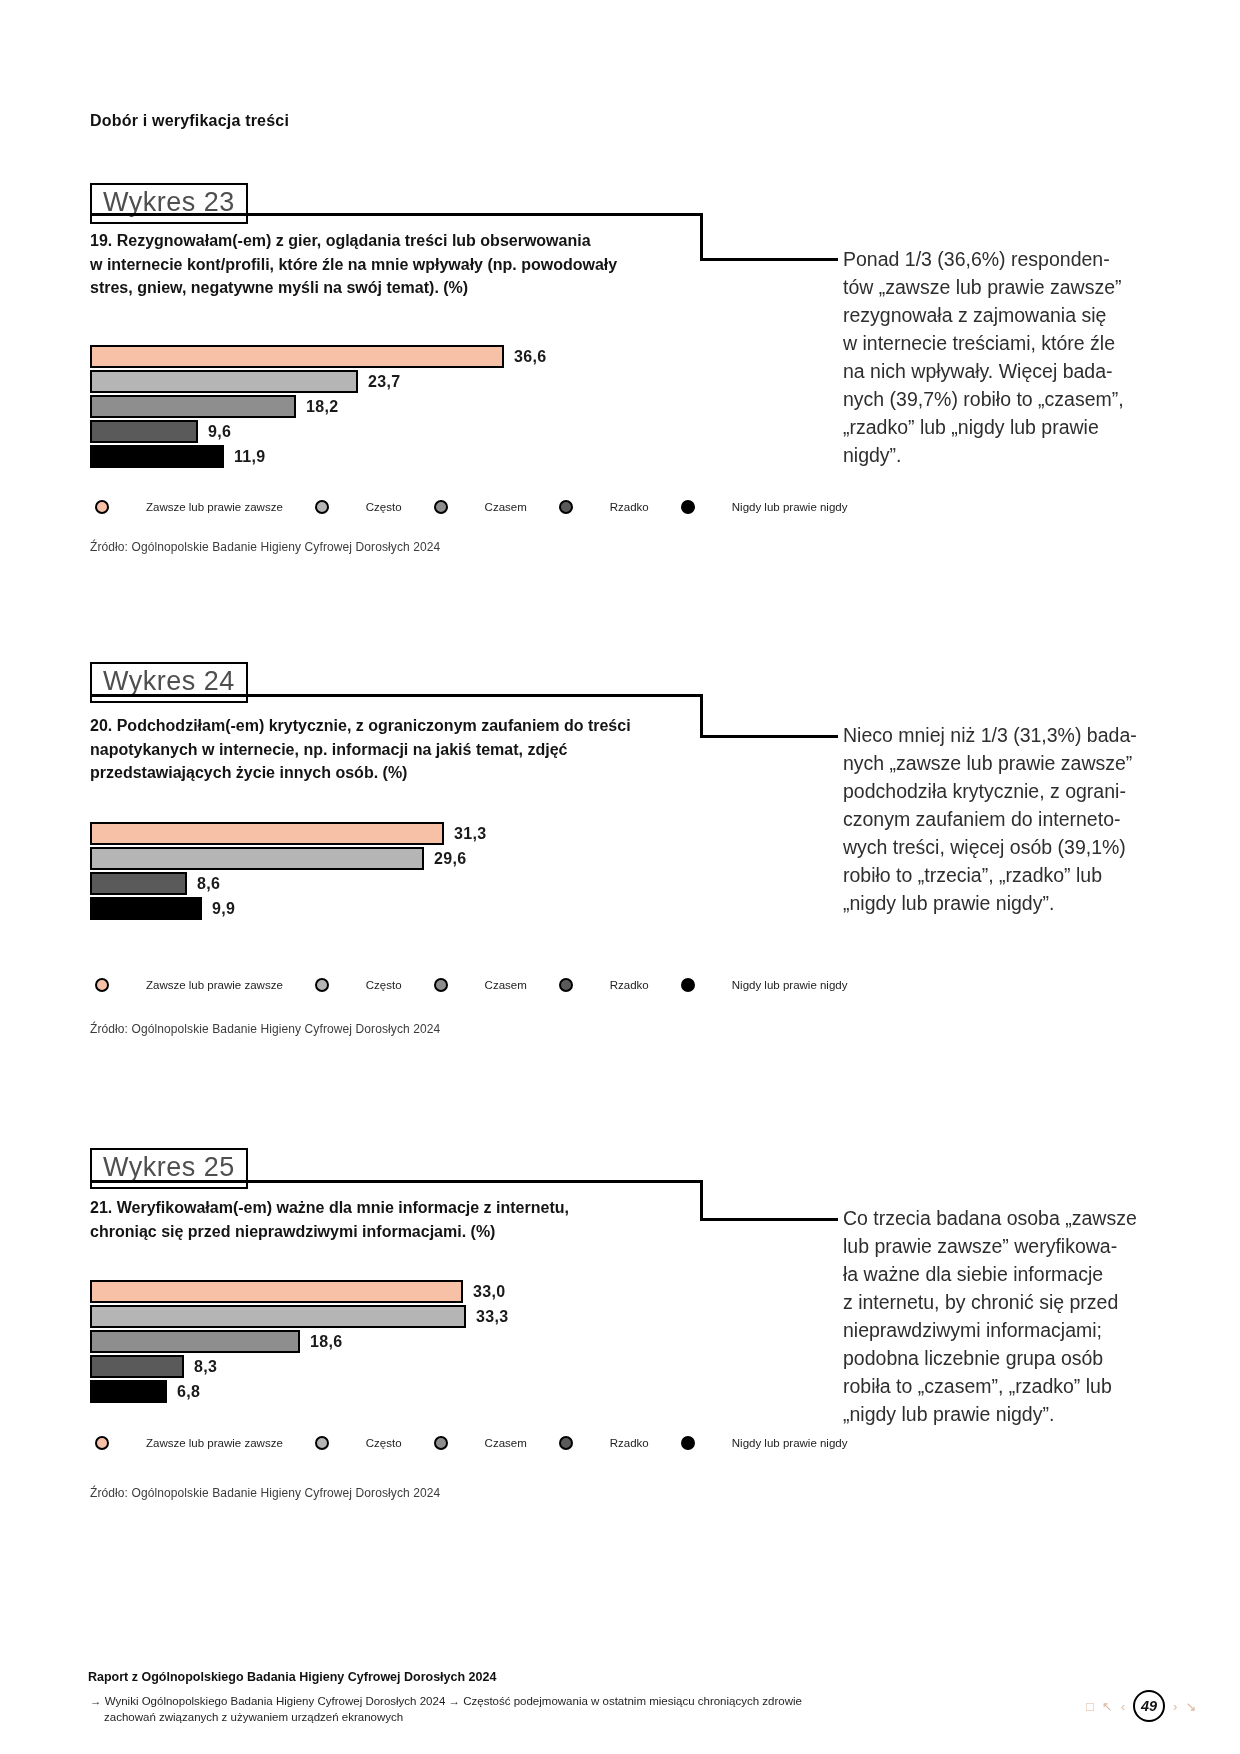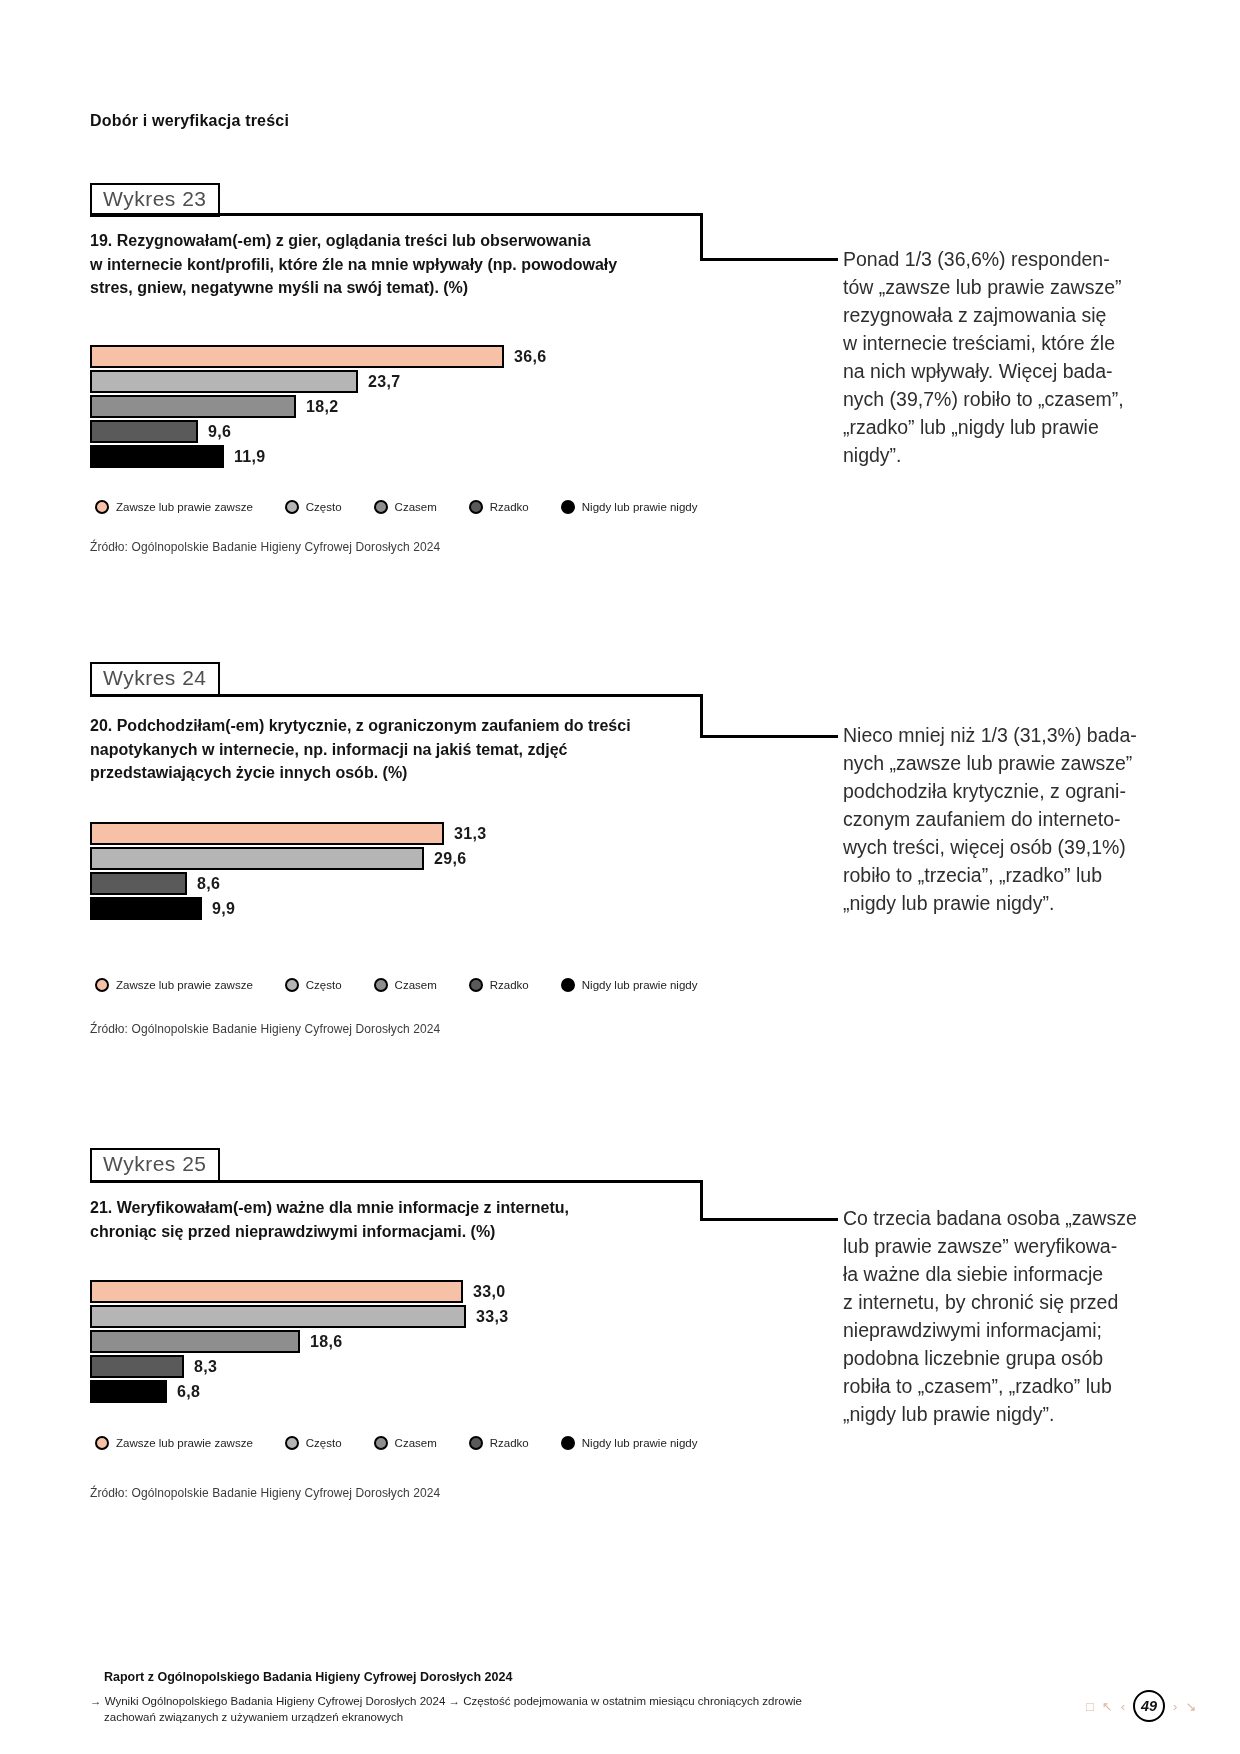--- a/index.html
+++ b/index.html
@@ -4,32 +4,32 @@
 <style>
   html,body{margin:0;padding:0;background:#ffffff;}
   .page{
     position:relative;width:1240px;height:1754px;margin:0 auto;background:#ffffff;
     font-family:"Liberation Sans",sans-serif;color:#1a1a1a;overflow:hidden;
   }
   .abs{position:absolute;}
   .section-header{font-size:16px;font-weight:bold;letter-spacing:0.2px;color:#111;}
   .wykres-box{
     display:inline-block;border:2.5px solid #000;background:#fff;
-    padding:2px 11px 4px 11px;font-size:21px;color:#4f4f4f;letter-spacing:0.5px;
+    padding:2px 11px 4px 11px;font-size:27px;color:#4f4f4f;letter-spacing:0.5px;
   }
   .rule{background:#000;height:2.5px;}
   .vrule{background:#000;width:2.5px;}
   .question{font-size:16px;font-weight:bold;color:#141414;}
   .question div{line-height:23.5px;white-space:nowrap;}
   .bars{width:640px;}
   .bar-row{height:23px;margin-bottom:2px;display:flex;align-items:center;}
   .bar{height:100%;border:2px solid #000;box-sizing:border-box;flex:0 0 auto;}
   .bar-value{margin-left:10px;font-size:16px;font-weight:600;color:#1a1a1a;letter-spacing:0.3px;}
   .legend{display:flex;align-items:center;gap:32px;}
-  .legend-item{display:flex;align-items:center;}
+  .legend-item{display:flex;align-items:center;gap:30px;}
   .swatch{width:10px;height:10px;border:2px solid #000;border-radius:50%;margin-right:7px;flex:0 0 auto;}
   .legend-label{font-size:11.5px;color:#222;white-space:nowrap;}
   .source{font-size:12px;color:#3c3c3c;letter-spacing:0.1px;}
   .annotation{width:340px;font-size:19.5px;color:#2e2e2e;}
   .annotation div{line-height:28px;white-space:nowrap;}
   .footer-title{font-size:12.5px;font-weight:bold;color:#111;}
   .footer-line{font-size:11.5px;color:#1f1f1f;}
   .pagenav{display:flex;align-items:center;gap:8px;}
   .nav-glyph{font-size:13px;color:#dcb9a3;line-height:1;}
   .page-circle{
@@ -247,21 +247,21 @@
       <div>Co trzecia badana osoba „zawsze</div>
       <div>lub prawie zawsze” weryfikowa-</div>
       <div>ła ważne dla siebie informacje</div>
       <div>z internetu, by chronić się przed</div>
       <div>nieprawdziwymi informacjami;</div>
       <div>podobna liczebnie grupa osób</div>
       <div>robiła to „czasem”, „rzadko” lub</div>
       <div>„nigdy lub prawie nigdy”.</div>
     </div>
 
-  <div class="abs footer-title" style="left:104px;top:1670px;">Raport z Ogólnopolskiego Badania Higieny Cyfrowej Dorosłych 2024</div>
+  <div class="abs footer-title" style="left:88px;top:1670px;">Raport z Ogólnopolskiego Badania Higieny Cyfrowej Dorosłych 2024</div>
   <div class="abs footer-line" style="left:90px;top:1695px;">→ Wyniki Ogólnopolskiego Badania Higieny Cyfrowej Dorosłych 2024 → Częstość podejmowania w ostatnim miesiącu chroniących zdrowie</div>
   <div class="abs footer-line" style="left:104px;top:1711px;">zachowań związanych z używaniem urządzeń ekranowych</div>
 
   <div class="abs pagenav" style="left:1086px;top:1690px;">
     <span class="nav-glyph">□</span>
     <span class="nav-glyph">↖</span>
     <span class="nav-glyph">‹</span>
     <span class="page-circle">
       <span>49</span>
     </span>

